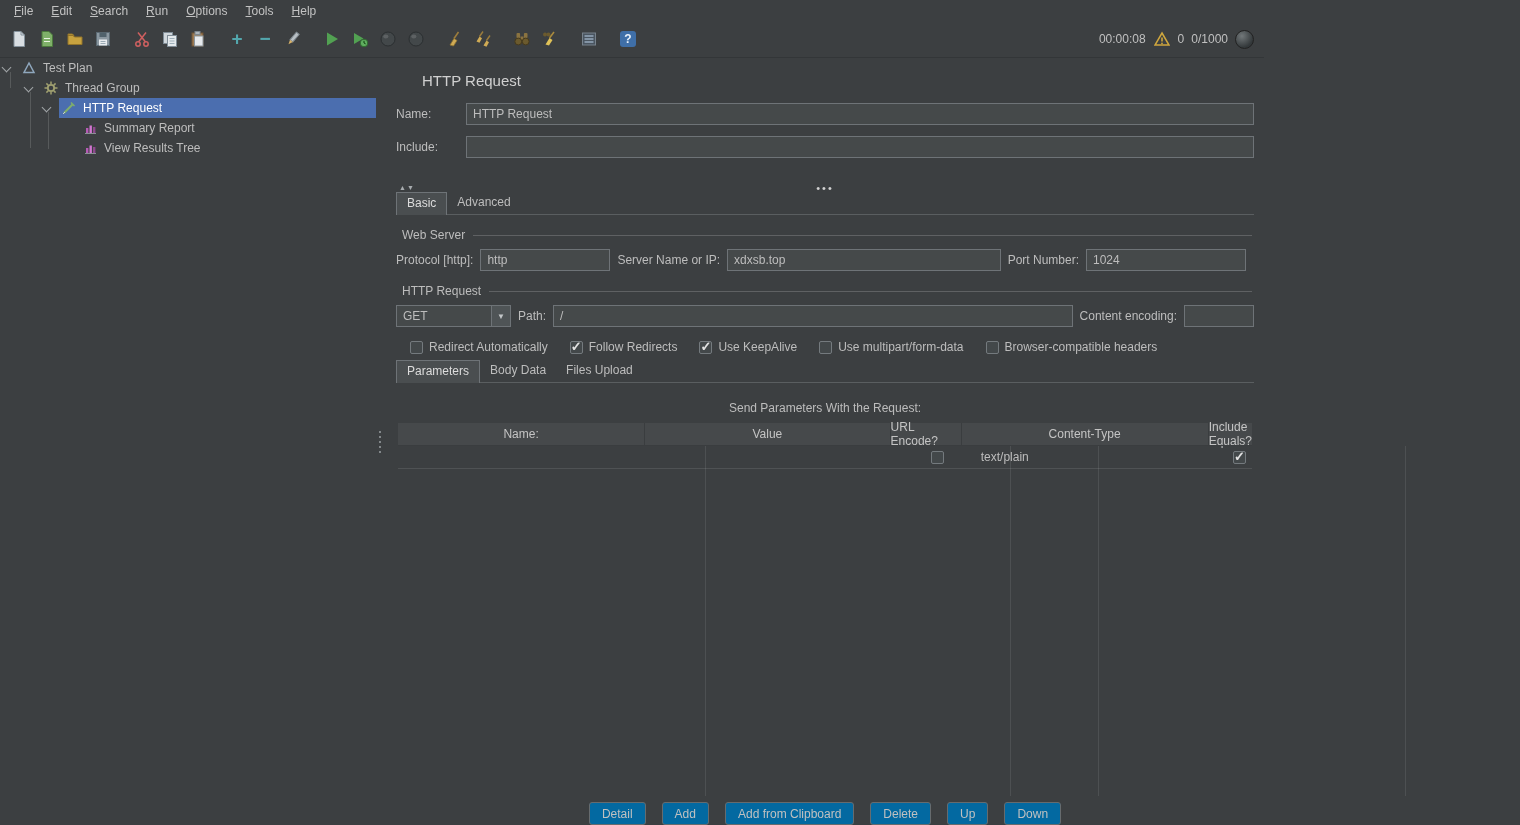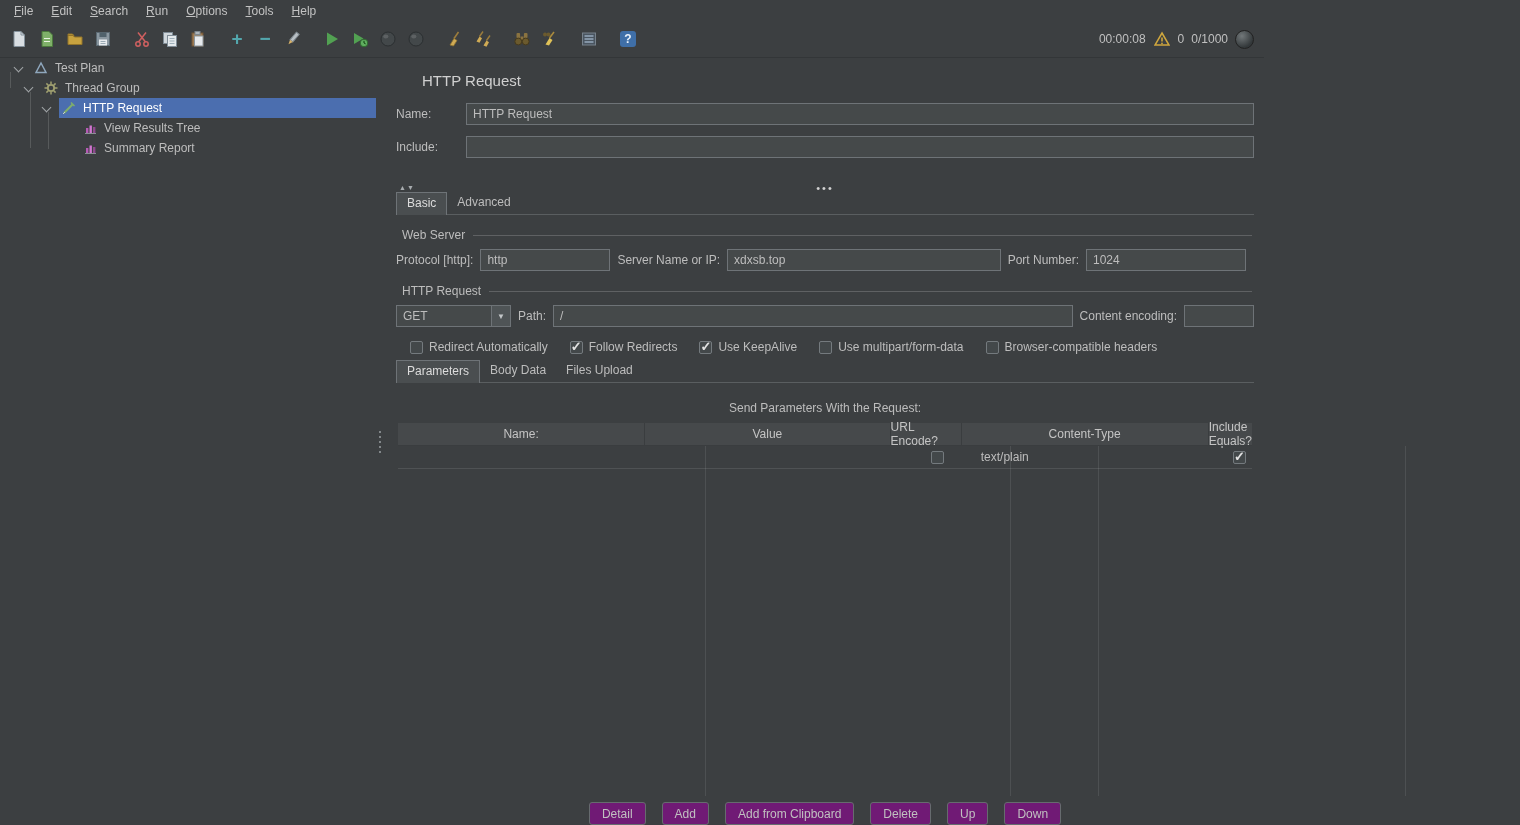--- a/index.html
+++ b/index.html
@@ -28,21 +28,21 @@
 
   
   .content{flex:1;display:flex;min-height:0}
   .tree-panel{width:376px;position:relative;flex:0 0 auto}
   .v-split{width:7px;display:flex;flex-direction:column;align-items:center;
            justify-content:center;gap:3px;flex:0 0 auto;cursor:col-resize}
   .v-split i{width:2px;height:2px;border-radius:50%;background:#9aa0a3}
 
   
   .tree-row{height:20px;display:flex;align-items:center;cursor:default}
-  .lv0{padding-left:12px}.lv1{padding-left:22px}.lv2{padding-left:40px}.lv3{padding-left:64px}
+  .lv0{padding-left:0}.lv1{padding-left:22px}.lv2{padding-left:40px}.lv3{padding-left:64px}
   .chev{width:6px;height:6px;border-right:1.5px solid #a2a5a8;border-bottom:1.5px solid #a2a5a8;
         transform:rotate(45deg);margin:0 9px 2px 3px;flex:0 0 auto}
   .chev-space{width:16px;flex:0 0 auto}
   .row-body{display:flex;align-items:center;height:20px;flex:1;padding-left:2px;min-width:0}
   .row-body.sel{background:#4b6eaf;color:#fff}
   .node-icon{width:16px;height:14px;display:flex;align-items:center;justify-content:center;
              margin-right:6px;flex:0 0 auto}
   .tguide{position:absolute;width:1px;background:rgba(255,255,255,.14)}
 
   
@@ -91,21 +91,21 @@
       color:#c4c4c4;box-sizing:border-box}
   .th:last-child{border-right:none}
   .c-name{width:307px}.c-value{width:305px}.c-url{width:88px}.c-ctype{width:307px}.c-inc{flex:1}
   .tbody{position:relative;height:350px;border-top:1px solid #3a3d3f}
   .colsep{position:absolute;top:0;bottom:0;width:1px;background:rgba(255,255,255,.09)}
   .trow{display:flex;height:22px;border-bottom:1px solid rgba(255,255,255,.10);align-items:center}
   .td{height:100%;display:flex;align-items:center;padding:0 6px;box-sizing:border-box}
   .td.center{justify-content:center}
 
   .btnrow{display:flex;justify-content:center;gap:16px;margin-top:6px}
-  .btn{height:23px;min-width:34px;padding:0 12px;background:#701a75;border:1px solid #666b6e;
+  .btn{height:23px;min-width:34px;padding:0 12px;background:#0369a1;border:1px solid #666b6e;
        border-radius:3px;color:#c0c0c0;font-family:"Liberation Sans",sans-serif;font-size:12px;cursor:default}
 </style>
 </head>
 <body>
 
 <div class="app">
 
   <div class="menubar">
     <span class="menu-item"><u>F</u>ile</span>
     <span class="menu-item"><u>E</u>dit</span>
@@ -335,36 +335,36 @@
         <span class="chev-space"></span>
         <span class="row-body">
           <span class="node-icon">
             <svg width="14" height="14">
                 <line x1="2" y1="12.5" x2="13" y2="12.5" stroke="#8b9095"></line>
                 <rect x="3" y="7" width="2.4" height="5" fill="#b55bb5"></rect>
                 <rect x="6.5" y="4.5" width="2.4" height="7.5" fill="#d078d0"></rect>
                 <rect x="10" y="6" width="2.4" height="6" fill="#8e4a8e"></rect>
               </svg>
           </span>
-          <span>View Results Tree</span>
+          <span>Summary Report</span>
         </span>
       </div>
 
       <div class="tree-row lv3">
         <span class="chev-space"></span>
         <span class="row-body">
           <span class="node-icon">
             <svg width="14" height="14">
                 <line x1="2" y1="12.5" x2="13" y2="12.5" stroke="#8b9095"></line>
                 <rect x="3" y="7" width="2.4" height="5" fill="#b55bb5"></rect>
                 <rect x="6.5" y="4.5" width="2.4" height="7.5" fill="#d078d0"></rect>
                 <rect x="10" y="6" width="2.4" height="6" fill="#8e4a8e"></rect>
               </svg>
           </span>
-          <span>Summary Report</span>
+          <span>View Results Tree</span>
         </span>
       </div>
     </div>
 
     <div class="v-split">
         <i></i>
         <i></i>
         <i></i>
         <i></i>
         <i></i>

